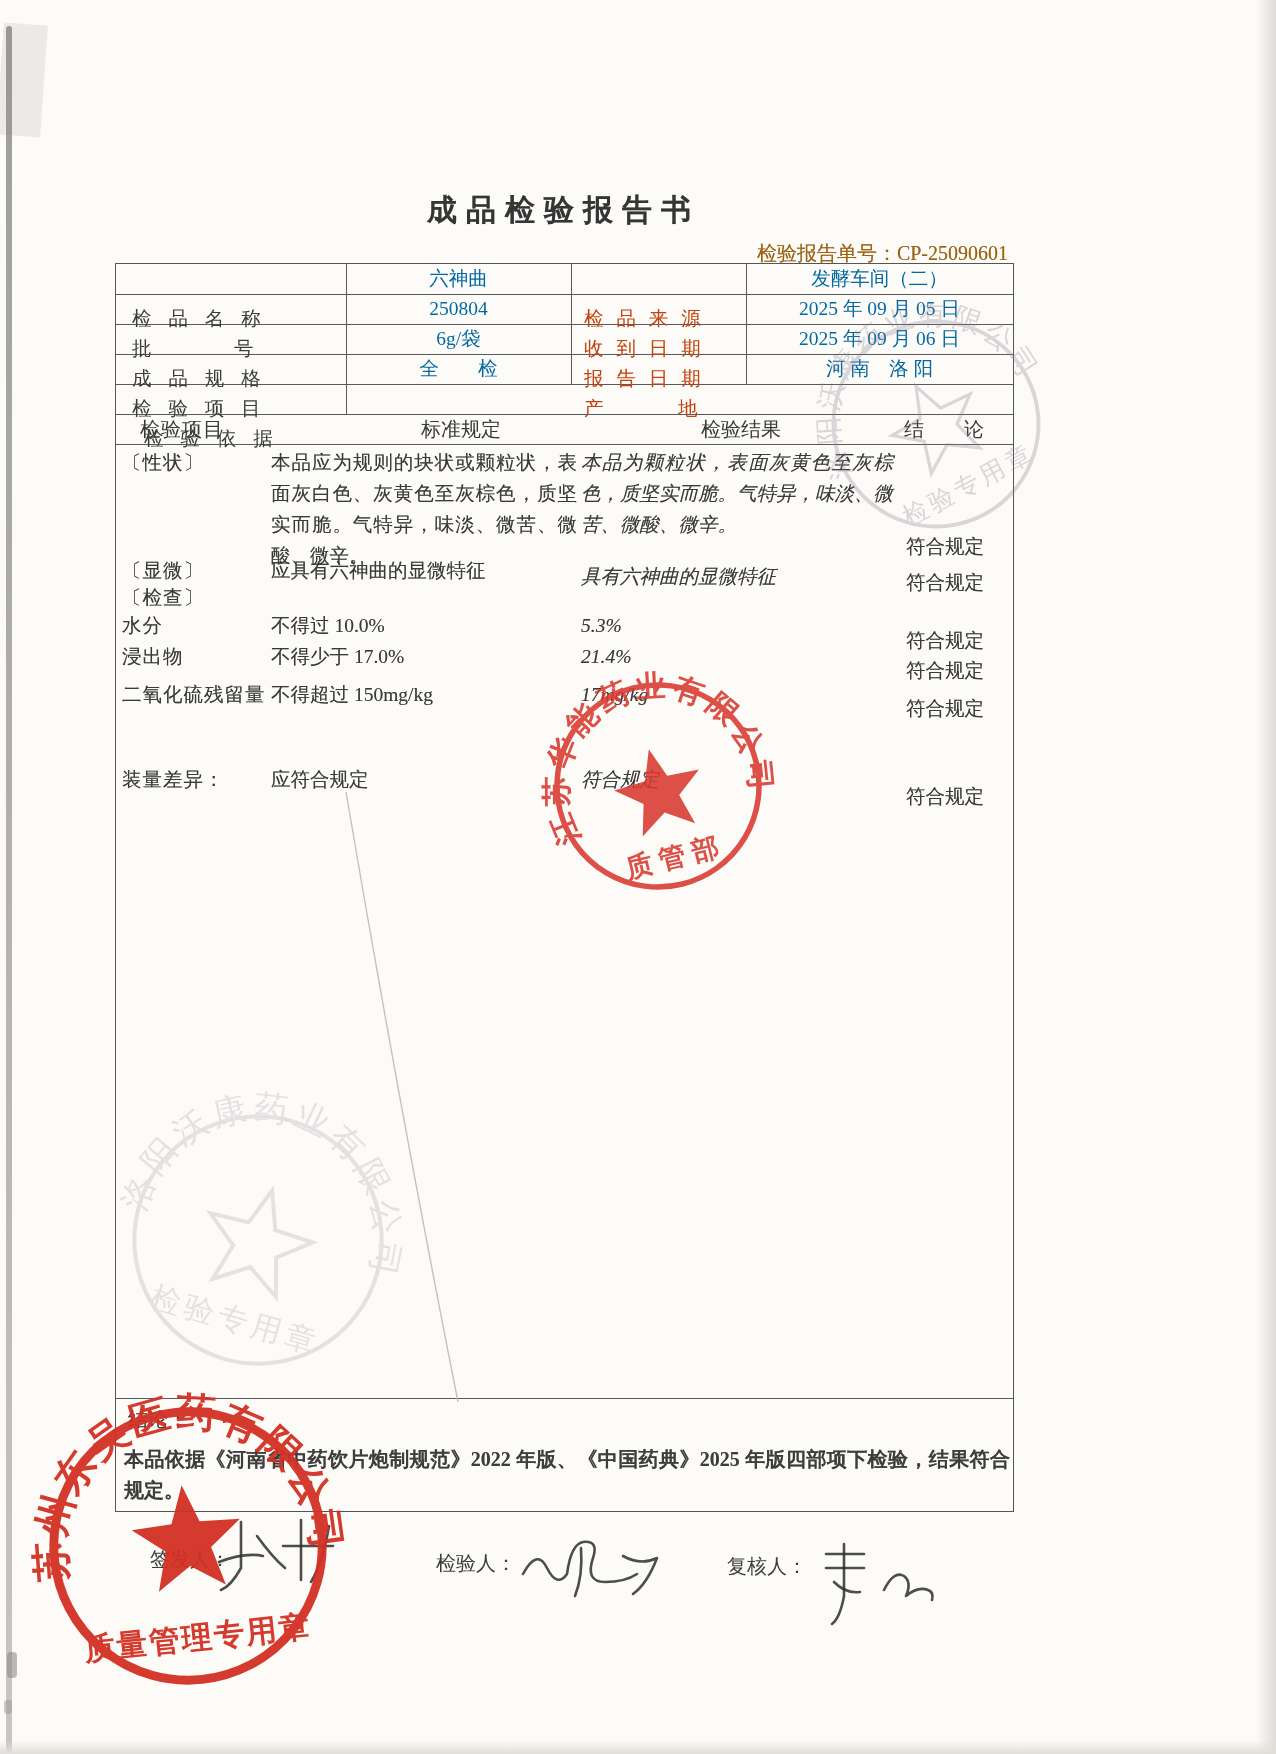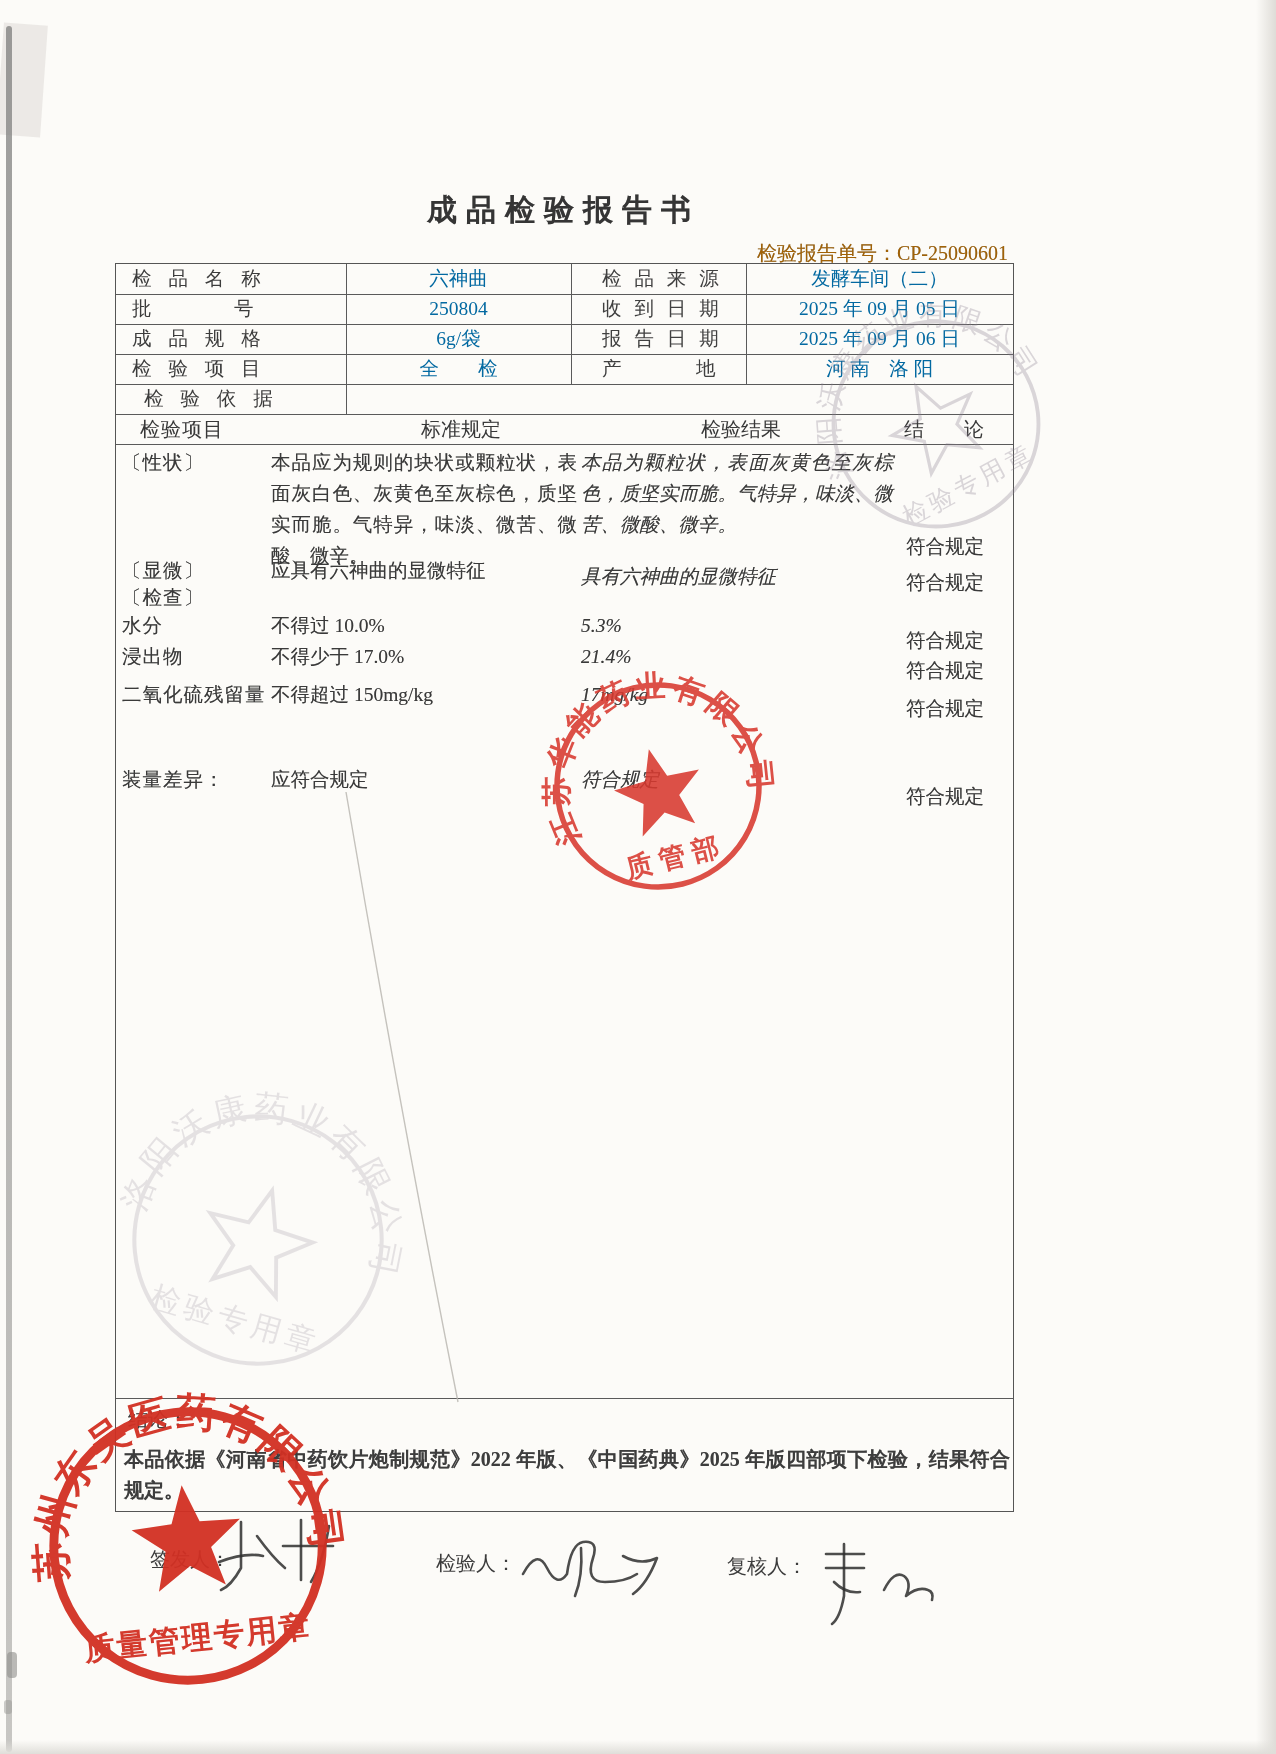--- a/index.html
+++ b/index.html
@@ -17,22 +17,22 @@
     font-size:22px;letter-spacing:15px;color:#4a4a4a;font-weight:500;}
   .doctitle{top:190px;left:115px;width:897px;text-align:center;
     font-size:30px;font-weight:bold;letter-spacing:9px;color:#353535;}
   .reportno{top:240px;left:115px;width:893px;text-align:right;font-size:20px;color:#a16207;}
 
   
   .tbl{left:115px;top:263px;width:897px;height:1247px;border:1.6px solid #555;}
   .hl{position:absolute;left:0;width:100%;height:0;border-top:1.4px solid #5a5a5a;}
   .vl{position:absolute;top:0;width:0;border-left:1.4px solid #5a5a5a;}
   .cell{position:absolute;height:30px;line-height:30px;font-size:19.5px;white-space:nowrap;}
-  .lab{letter-spacing:6px;padding-left:16px;color:#3c3c3c;}
-  .lab2{letter-spacing:4px;padding-left:31px;color:#404040;}
+  .lab{letter-spacing:6px;padding-left:16px;color:#3c3c3c;margin-top:40px;}
+  .lab2{letter-spacing:4px;padding-left:13px;color:#c2410c;margin-top:40px;}
   .val{text-align:center;color:#0369a1;}
 
   .hdrcell{position:absolute;top:150px;height:30px;line-height:30px;font-size:20px;color:#383838;}
 
   .rrow{position:absolute;left:0;width:897px;font-size:19.5px;line-height:31px;color:#3a3a3a;}
   .c-item{position:absolute;left:6px;width:152px;letter-spacing:1px;}
   .c-std {position:absolute;left:155px;width:306px;text-align:justify;text-justify:inter-character;}
   .c-res {position:absolute;left:465px;width:312px;text-align:justify;text-justify:inter-character;font-style:italic;}
   .c-conc{position:absolute;left:790px;width:108px;}
   .r0{top:183px;} .r0 .c-conc{padding-top:84px;}

